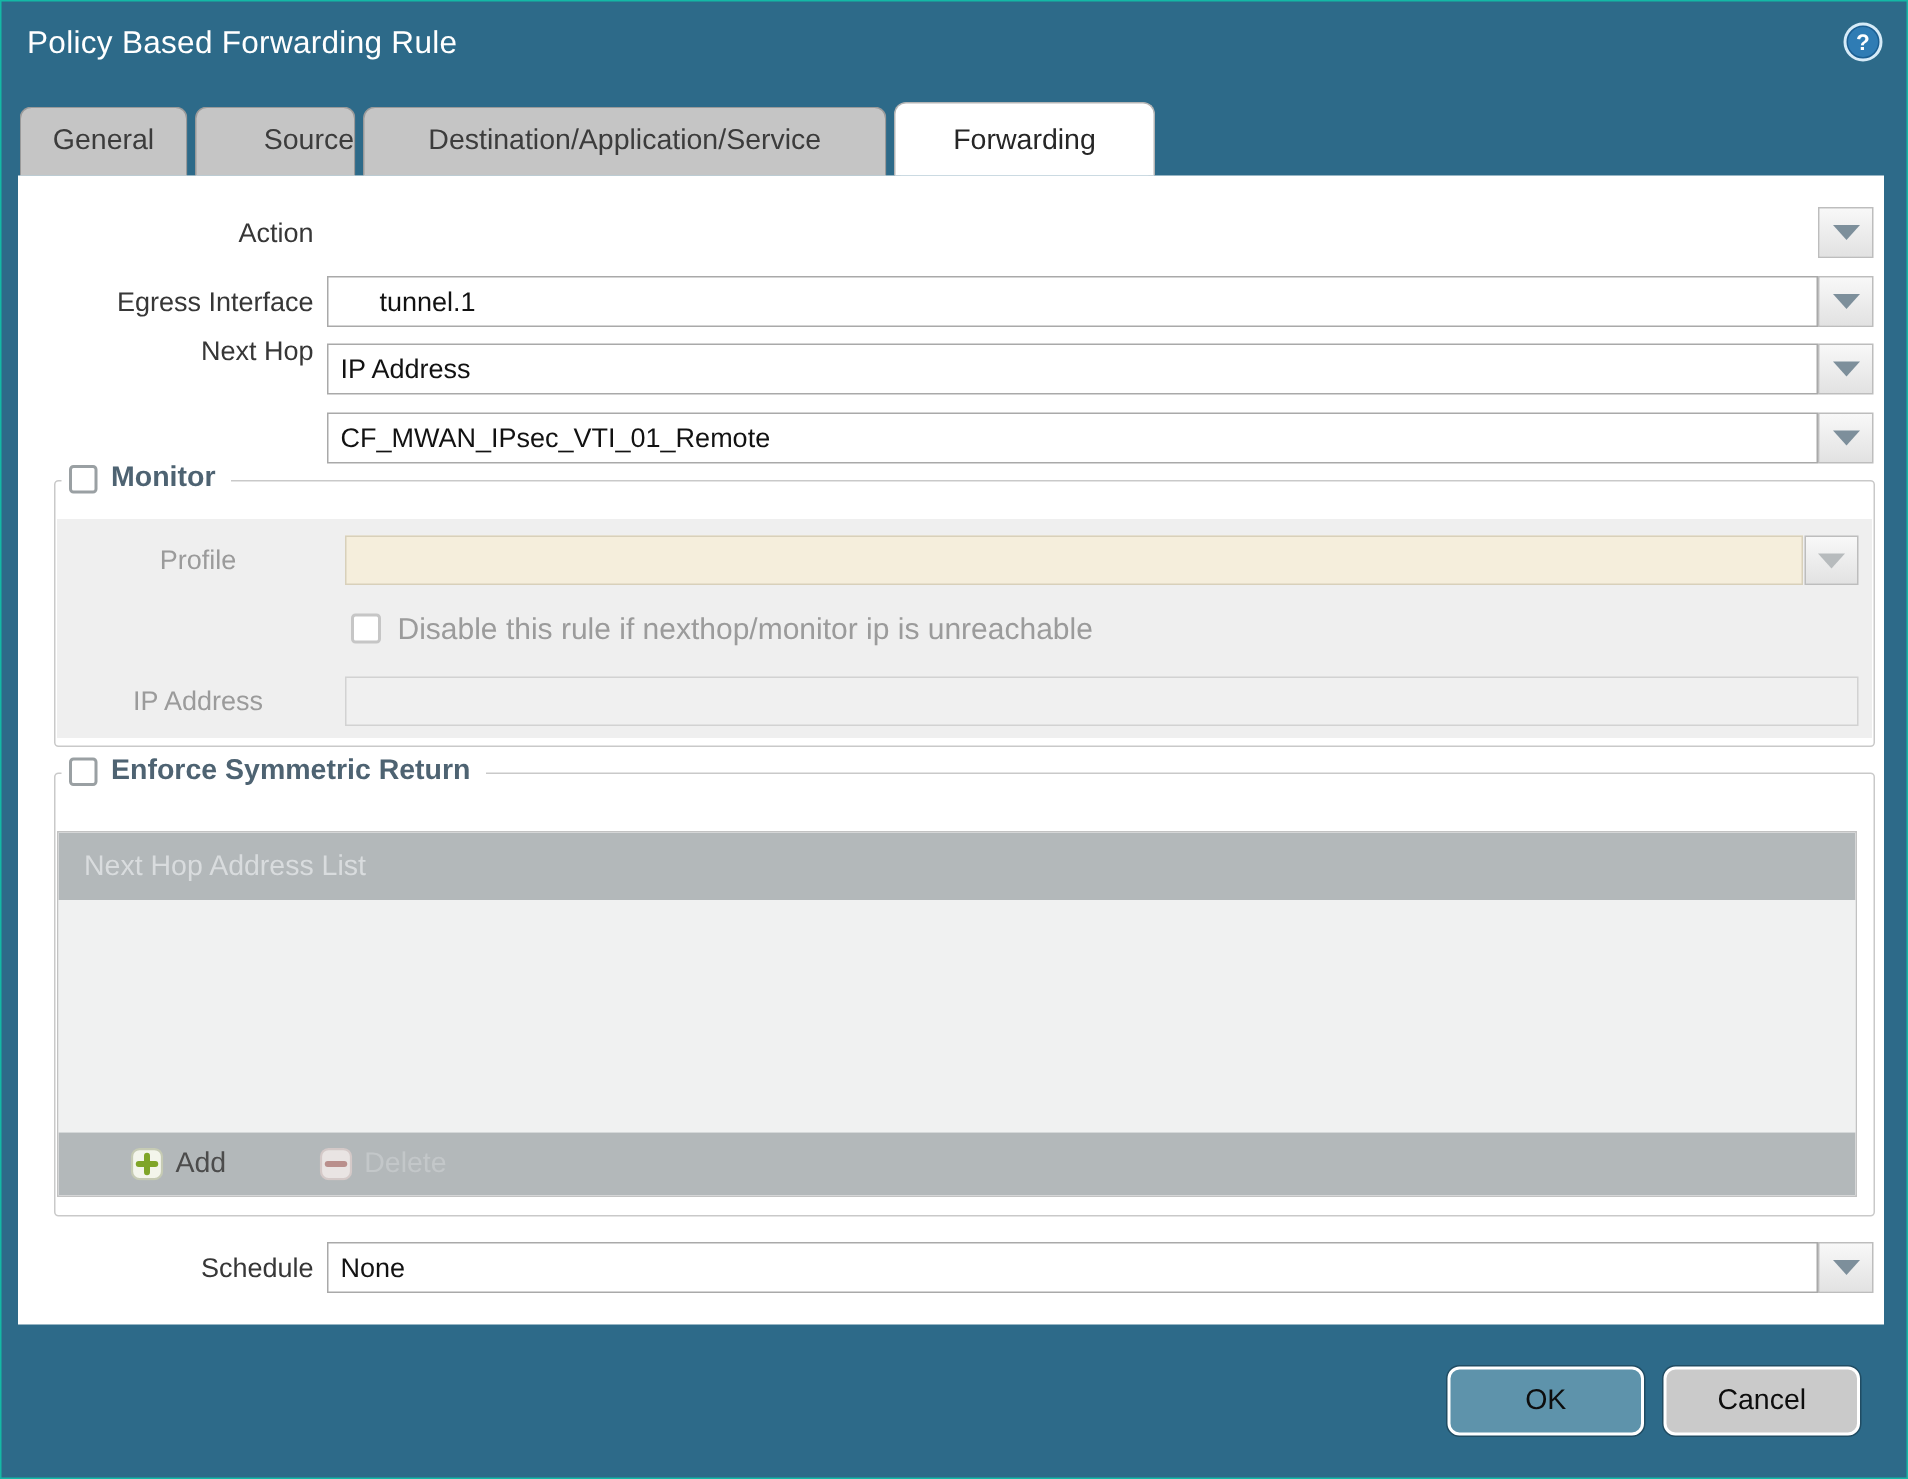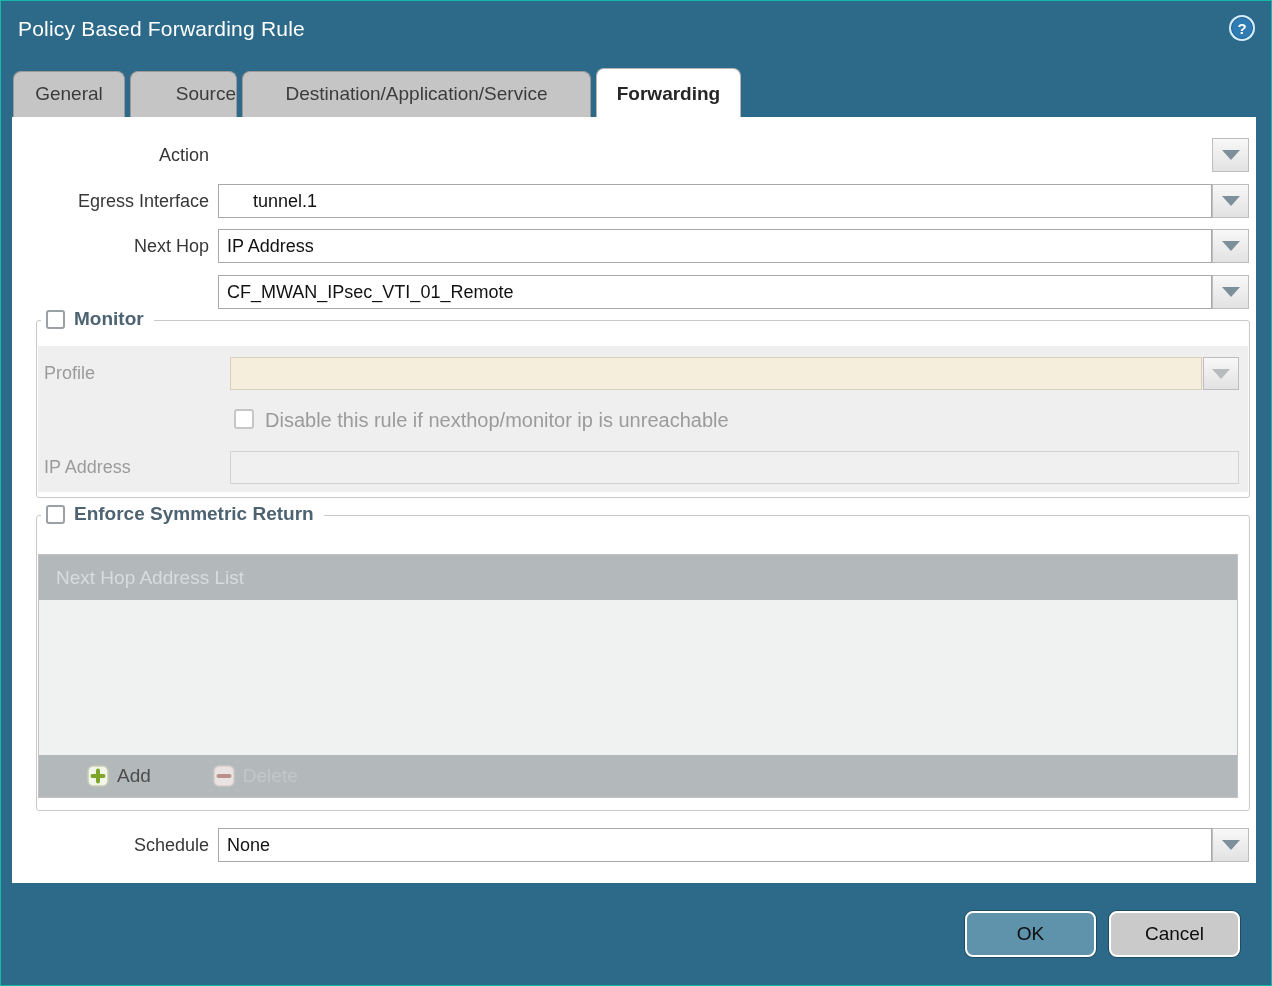--- a/index.html
+++ b/index.html
@@ -68,21 +68,21 @@
   }
   .cb {
     width:19px; height:19px; background:#fff;
     border:2px solid #9aa0a3; border-radius:3px; cursor:pointer; flex:0 0 auto;
   }
   .cb.disabled { border-color:#c6c6c6; cursor:default; }
   .legend-txt { font-size:19px; font-weight:bold; color:#4e6372; }
 
   .disabled-panel { position:absolute; background:#efefef; }
   .dim-label {
-    position:absolute; left:0; width:208px; text-align:left;
+    position:absolute; left:0; width:208px; text-align:center;
     font-size:18px; color:#9b9b9b; line-height:33px; white-space:nowrap;padding-left:32px;
   }
   .field.beige { background:#f5eedc; border-color:#d8d0ba; }
   .field.dim   { background:#f0f0f0; border-color:#d2d2d2; }
   .dim-check-label { font-size:20px; color:#9b9b9b; line-height:21px; white-space:nowrap; }
 
   
   .nh-table {
     position:absolute; border:1px solid #c2c2c2;
     display:flex; flex-direction:column; overflow:hidden;
@@ -125,37 +125,37 @@
       <circle cx="14" cy="14" r="10.5" fill="#2f7cb4"></circle>
       <circle cx="14" cy="14" r="10.5" fill="none" stroke="#1b5f93" stroke-width="1"></circle>
       <text x="14" y="19.5" text-anchor="middle" font-size="15" font-weight="bold" fill="#ffffff" font-family="Liberation Sans, sans-serif">?</text>
     </svg>
   </div>
 
   <div class="tabs">
     <div class="tab" style="left:1px; width:112px;">General</div>
     <div class="tab" style="left:118px; width:107px;text-align:right;">Source</div>
     <div class="tab" style="left:230px; width:349px;">Destination/Application/Service</div>
-    <div class="tab active" style="left:584px; width:145px;font-weight:bold;">Forwarding</div>
+    <div class="tab active" style="left:584px; width:174px;">Forwarding</div>
   </div>
 
   <div id="content">
 
     <div class="row-label" style="top:21px;">Action</div>
     <div class="ddbtn" style="left:1200px; top:21px; height:34px;">
       <span class="arrow-down"></span>
     </div>
 
     <div class="row-label" style="top:67px;">Egress Interface</div>
     <div class="field" style="left:206px; top:67px; width:994px; height:34px;padding-left:34px;">tunnel.1</div>
     <div class="ddbtn" style="left:1200px; top:67px; height:34px;">
       <span class="arrow-down"></span>
     </div>
 
-    <div class="row-label" style="top:112px;padding-left:29px;">Next Hop</div>
+    <div class="row-label" style="top:100px;padding-left:29px;">Next Hop</div>
     <div class="field" style="left:206px; top:112px; width:994px; height:34px;">IP Address</div>
     <div class="ddbtn" style="left:1200px; top:112px; height:34px;">
       <span class="arrow-down"></span>
     </div>
 
     <div class="field" style="left:206px; top:158px; width:994px; height:34px;">CF_MWAN_IPsec_VTI_01_Remote</div>
     <div class="ddbtn" style="left:1200px; top:158px; height:34px;">
       <span class="arrow-down"></span>
     </div>
 

